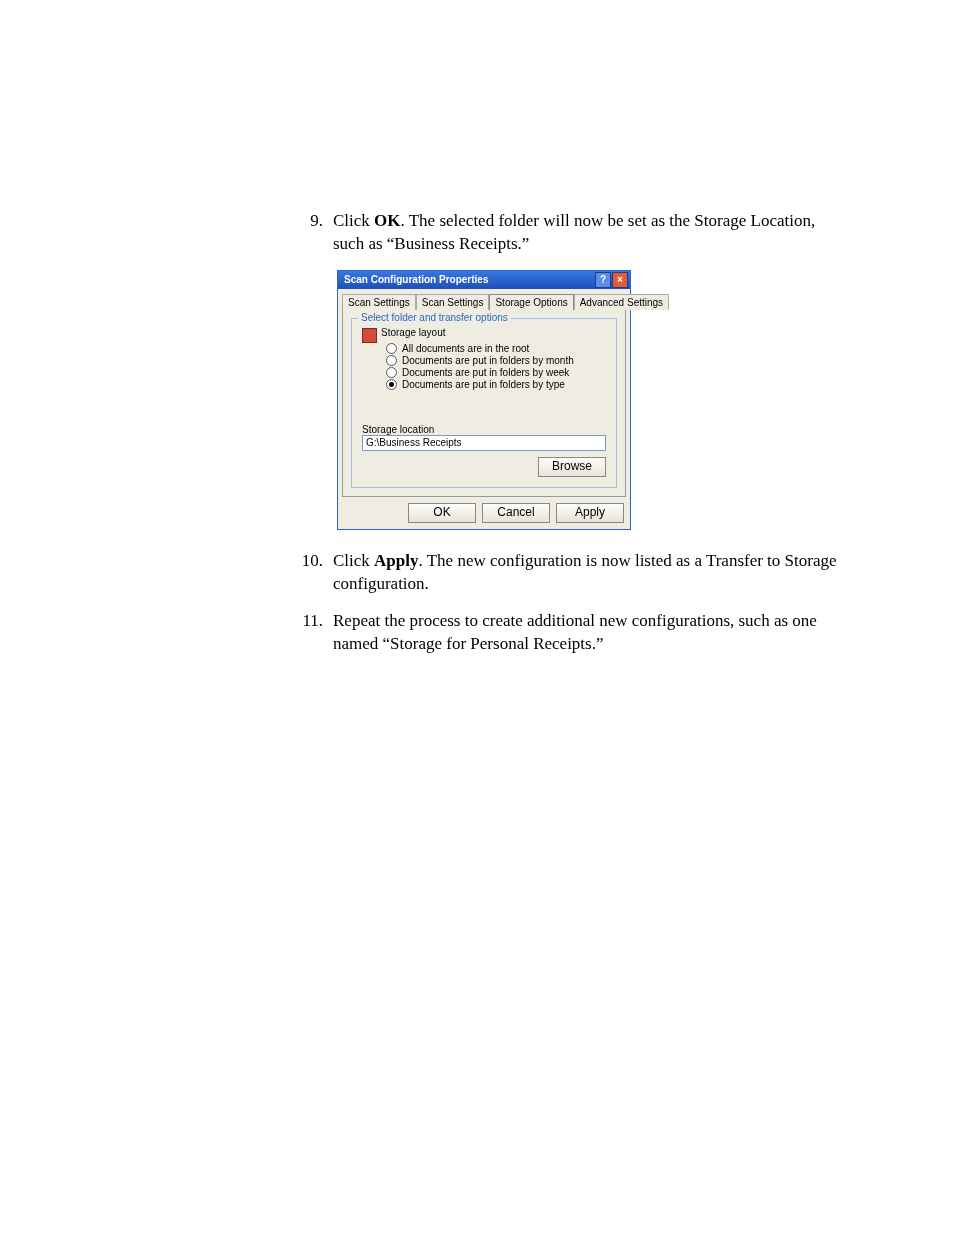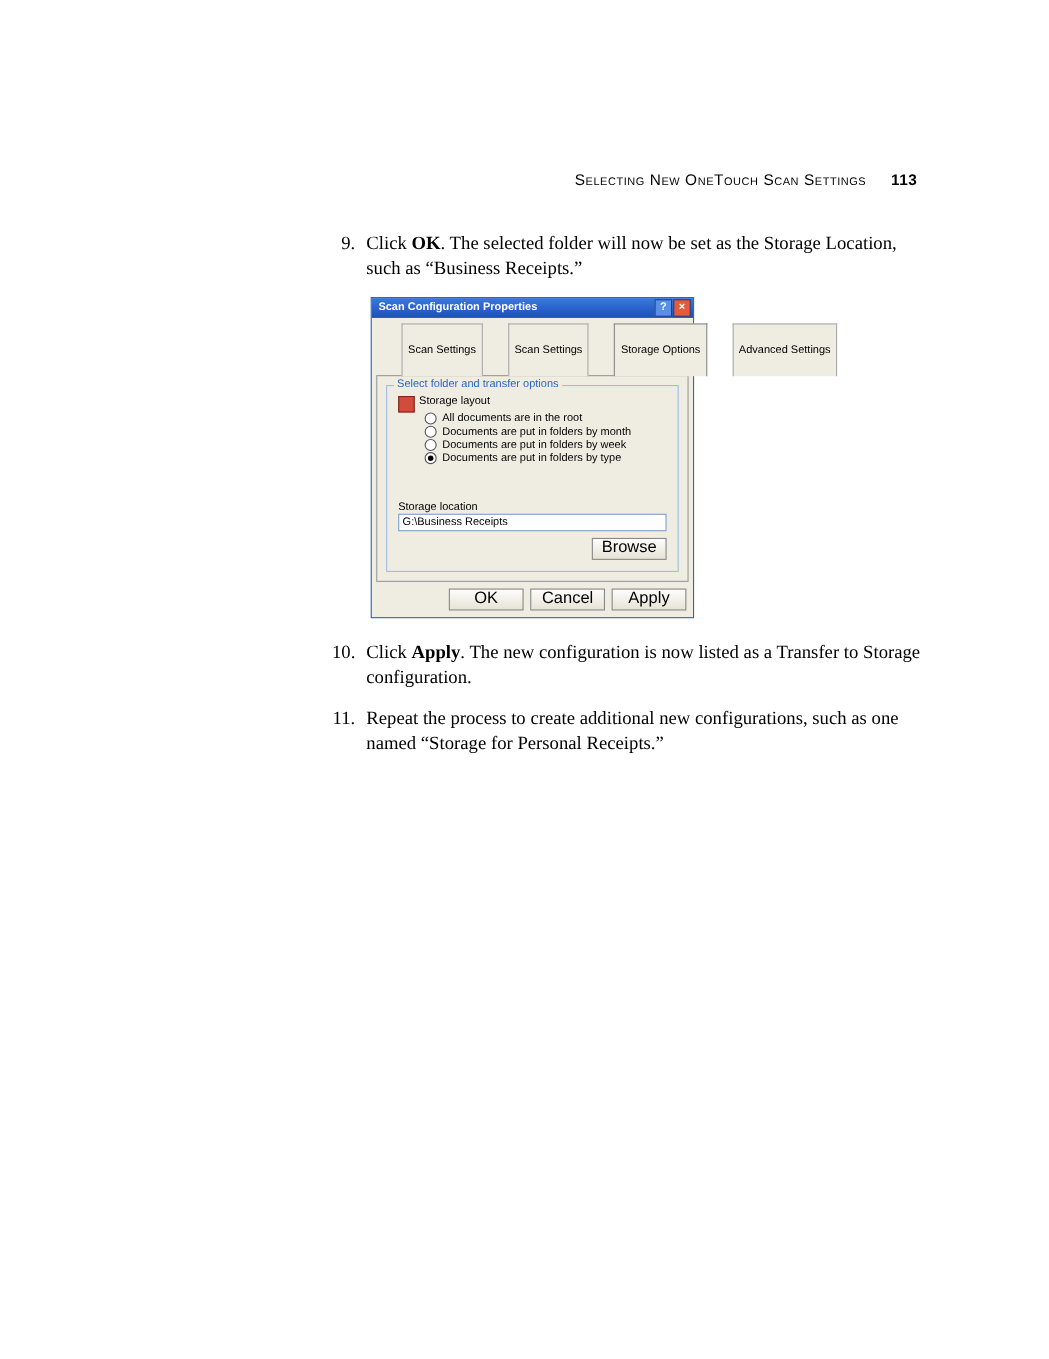--- a/index.html
+++ b/index.html
@@ -79,29 +79,28 @@
   .tb-help { background: #5a8fe8; color: #fff; }
   .tb-close { background: #e45b3a; color: #fff; }
 
   .tabbar {
     display: flex;
     padding: 4px 4px 0 4px;
     gap: 0;
     border-bottom: none;
   }
   .tab {
-    padding: 18px 5px;
+    padding: 2px 5px;
     border: 1px solid #aaa;
     border-bottom: none;
     background: #efece2;
     position: relative;
     top: 1px;
     font-size: 10px;
     white-space: nowrap;
-    margin-left: 23px;
   }
   .tab.active {
     background: #efece2;
     border-color: #888;
     z-index: 2;
   }
   .tabbody {
     border: 1px solid #999;
     margin: 0 4px 6px 4px;
     padding: 8px;
@@ -164,41 +163,37 @@
     font-size: 10px;
     font-family: Tahoma, Arial, sans-serif;
   }
   .browse-row { text-align: right; margin-top: 6px; }
   .btn {
     display: inline-block;
     min-width: 50px;
     height: 18px;
     border: 1px solid #888;
     background: linear-gradient(#fdfdfc, #e7e3d6);
-    font-size: 15px;
+    font-size: 12px;
     padding: 0 8px;
     text-align: center;
     line-height: 16px;
     font-family: Tahoma, Arial, sans-serif;
   }
   .footer-buttons {
     display: flex;
     justify-content: flex-end;
     gap: 6px;
     padding: 0 6px 6px 6px;
   }
 </style>
 </head>
 <body>
 
 <div class="page">
-  <div class="header-line">
-    <span class="sc">Selecting New OneTouch Scan Settings</span>
-    <span class="pn">113</span>
-  </div>
 
   <div class="content">
 
     <div class="step">
       <div class="num">9.</div>
       <div class="text">
         <span>Click </span><b>OK</b><span>. The selected folder will now be set as the Storage Location, such as “Business Receipts.”</span>
       </div>
     </div>
 

